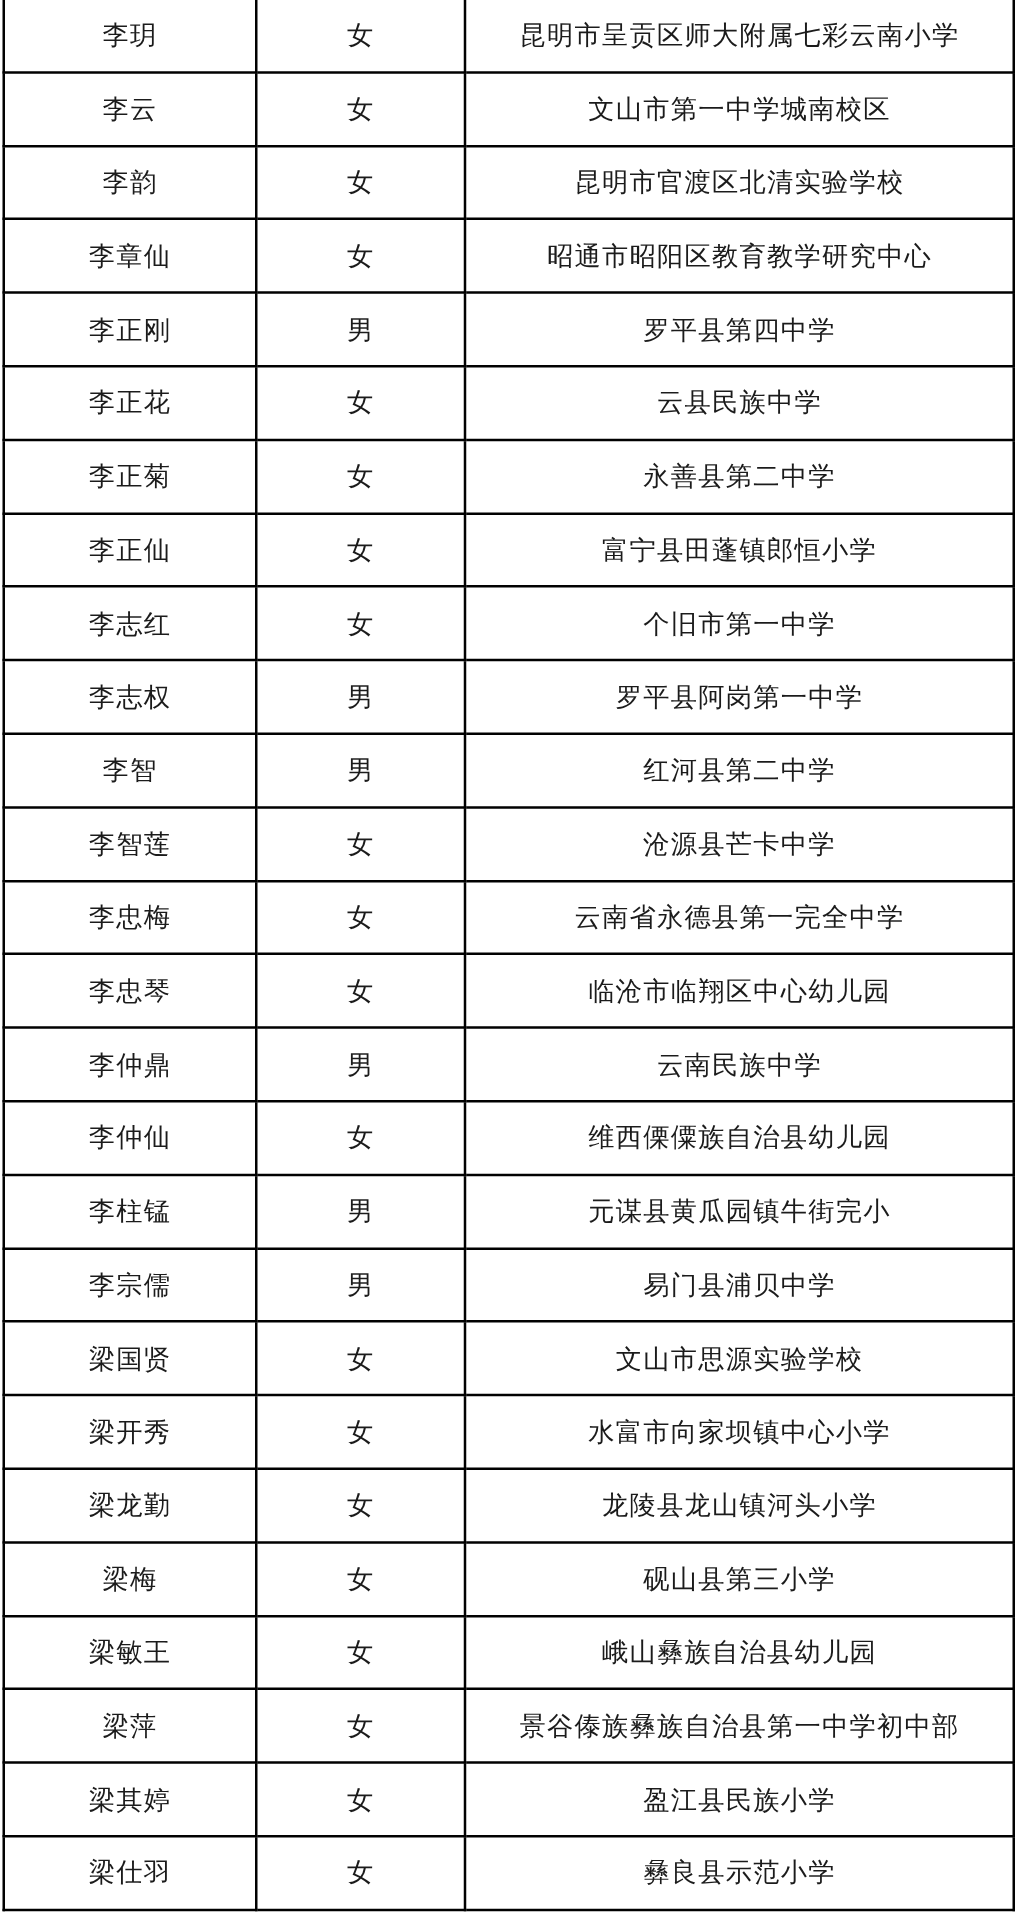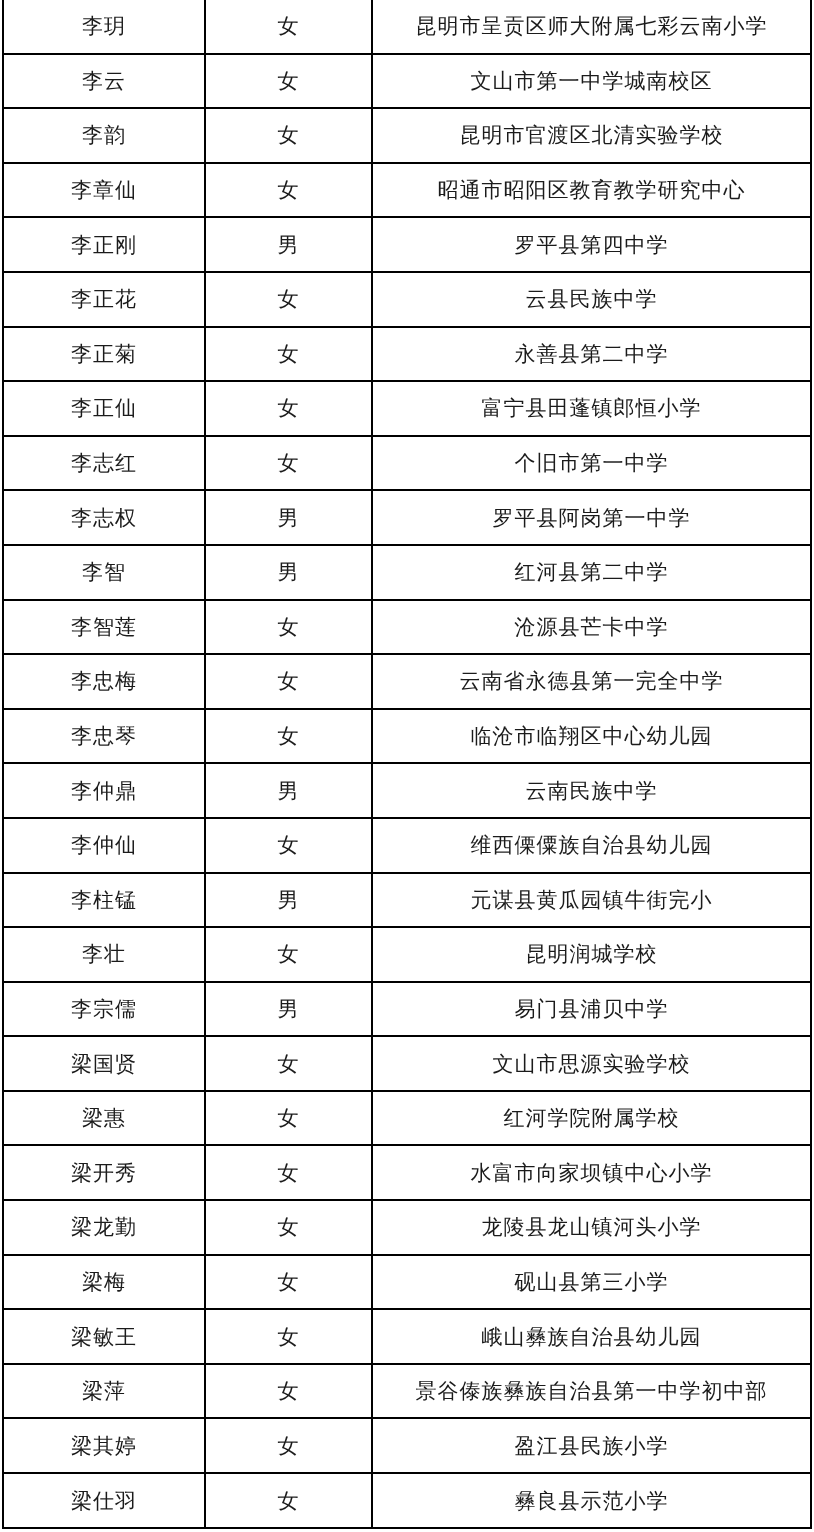--- a/index.html
+++ b/index.html
@@ -127,38 +127,28 @@
         <td>李仲仙</td>
         <td>女</td>
         <td>维西傈僳族自治县幼儿园</td>
       </tr>
       <tr>
         <td>李柱锰</td>
         <td>男</td>
         <td>元谋县黄瓜园镇牛街完小</td>
       </tr>
       <tr>
-        <td>李壮</td>
-        <td>女</td>
-        <td>昆明润城学校</td>
-      </tr>
-      <tr>
         <td>李宗儒</td>
         <td>男</td>
         <td>易门县浦贝中学</td>
       </tr>
       <tr>
         <td>梁国贤</td>
         <td>女</td>
         <td>文山市思源实验学校</td>
-      </tr>
-      <tr>
-        <td>梁惠</td>
-        <td>女</td>
-        <td>红河学院附属学校</td>
       </tr>
       <tr>
         <td>梁开秀</td>
         <td>女</td>
         <td>水富市向家坝镇中心小学</td>
       </tr>
       <tr>
         <td>梁龙勤</td>
         <td>女</td>
         <td>龙陵县龙山镇河头小学</td>

